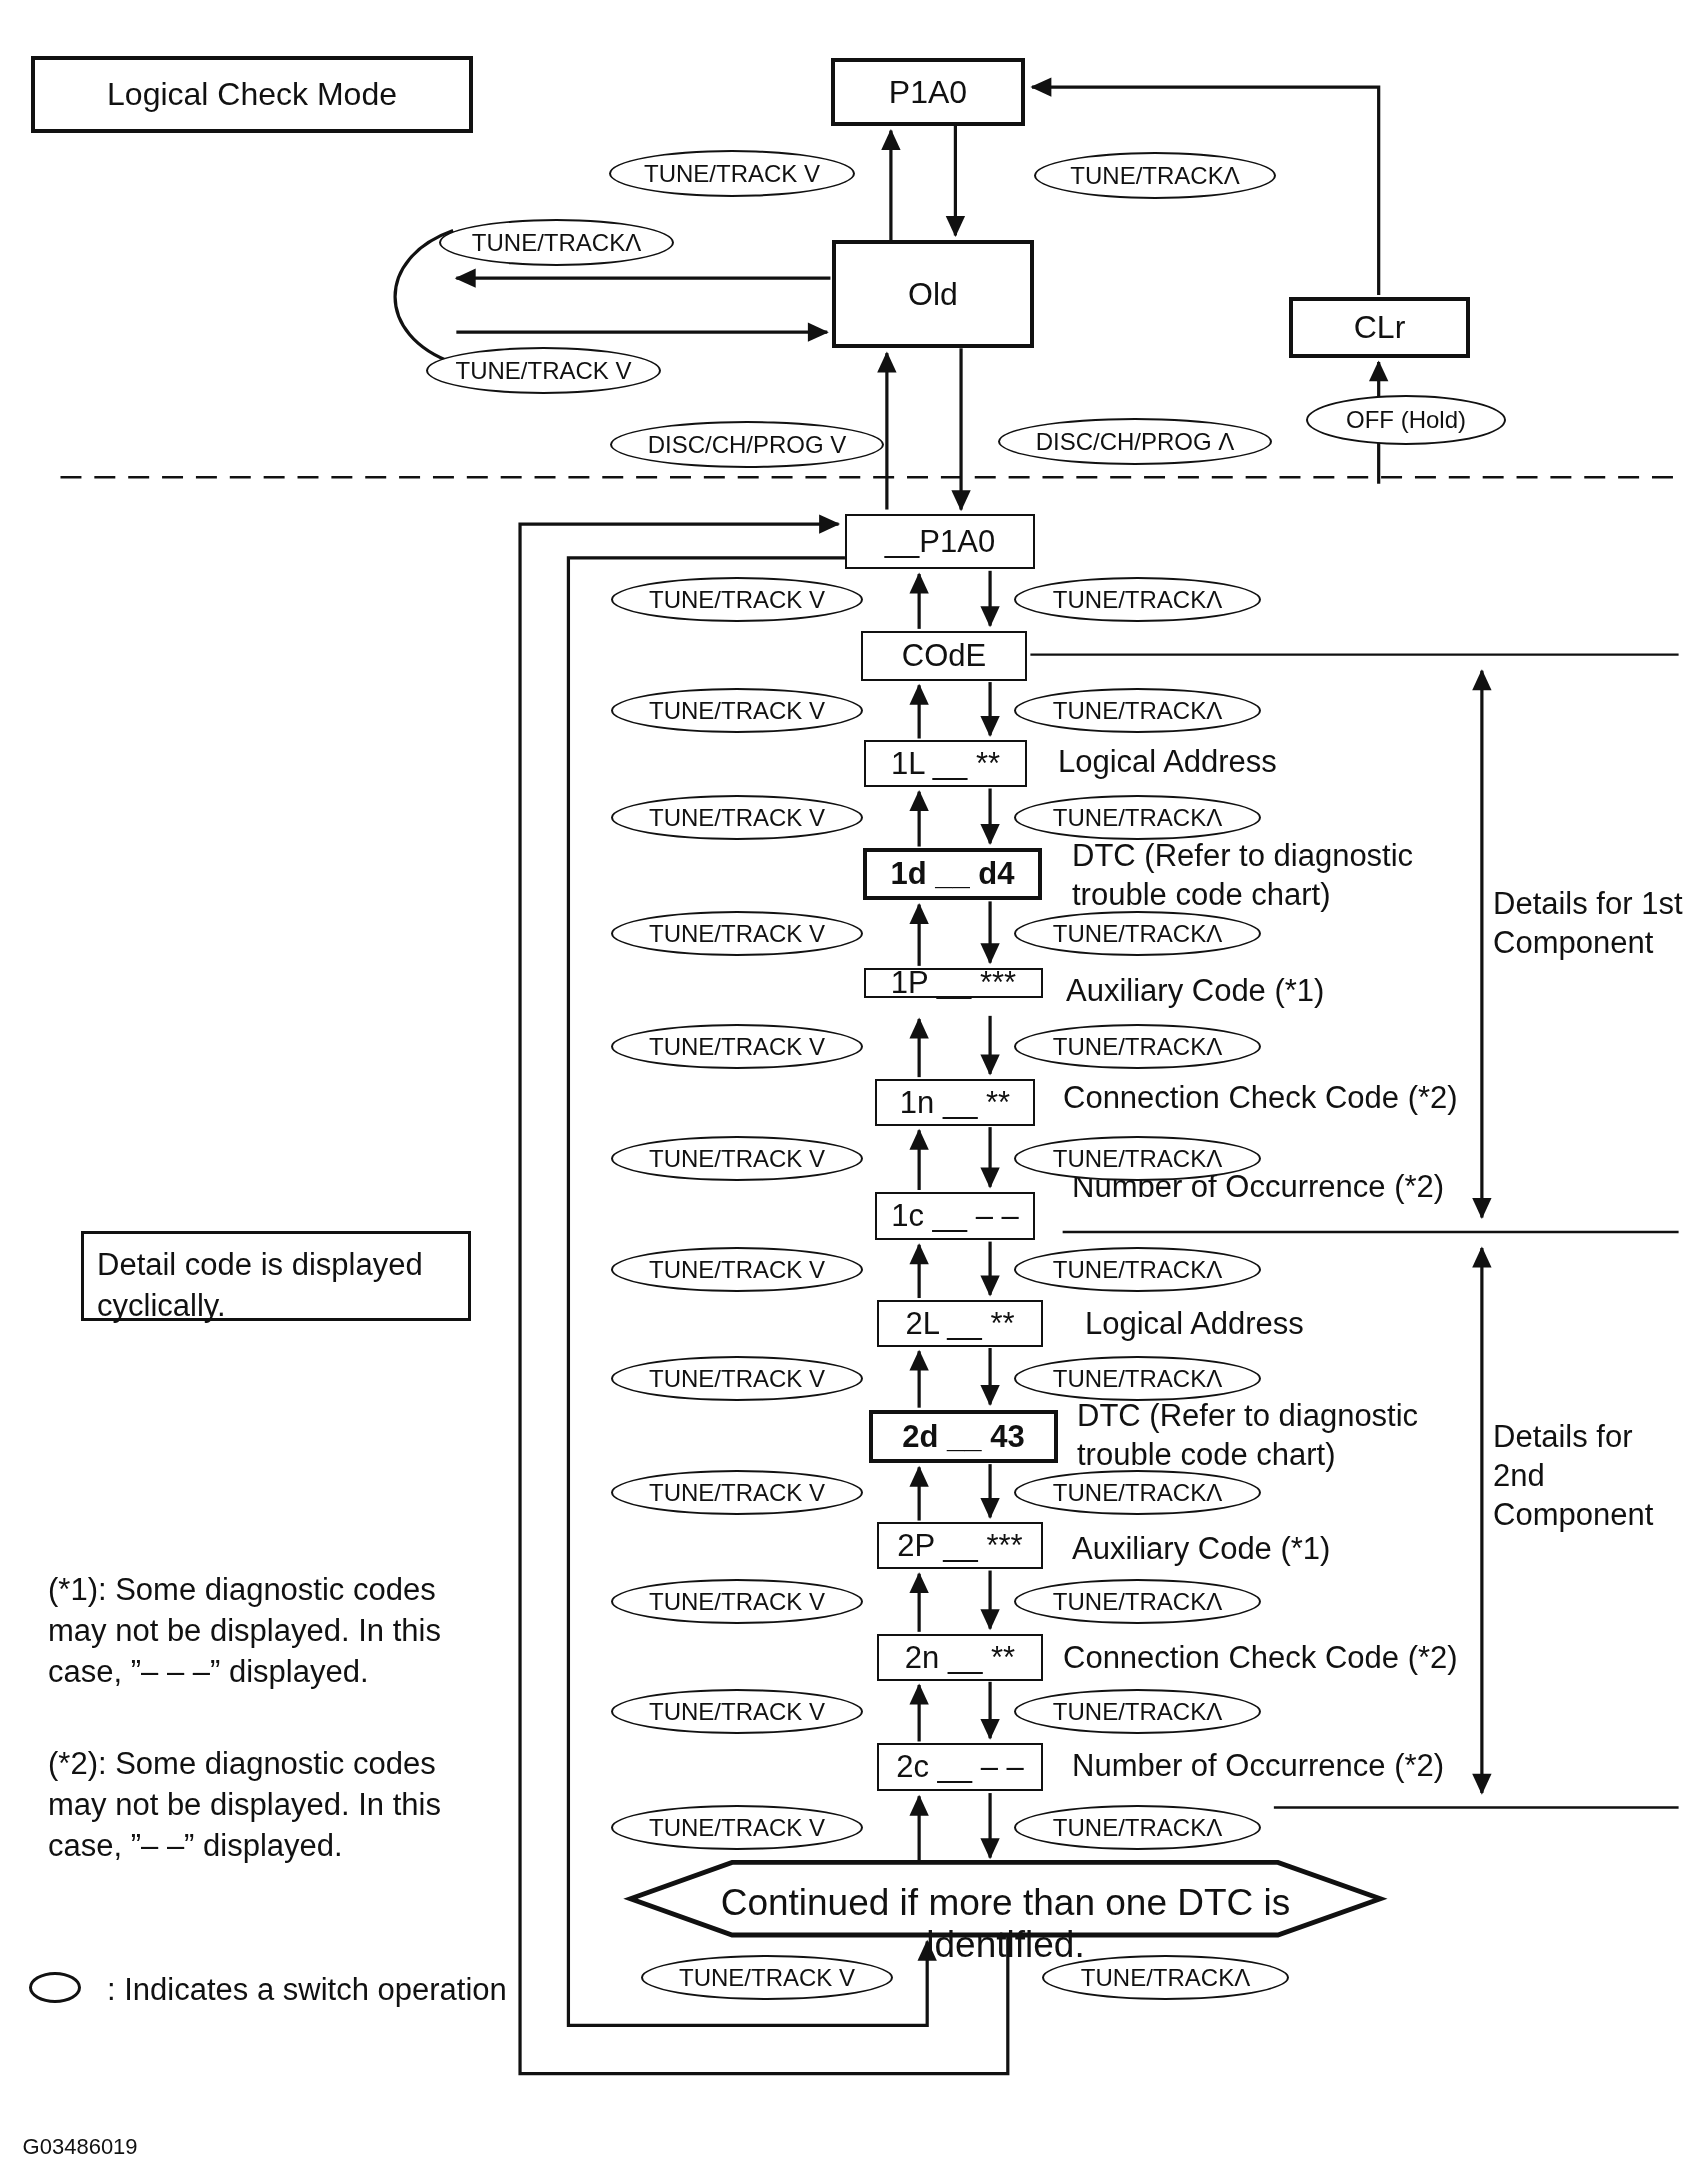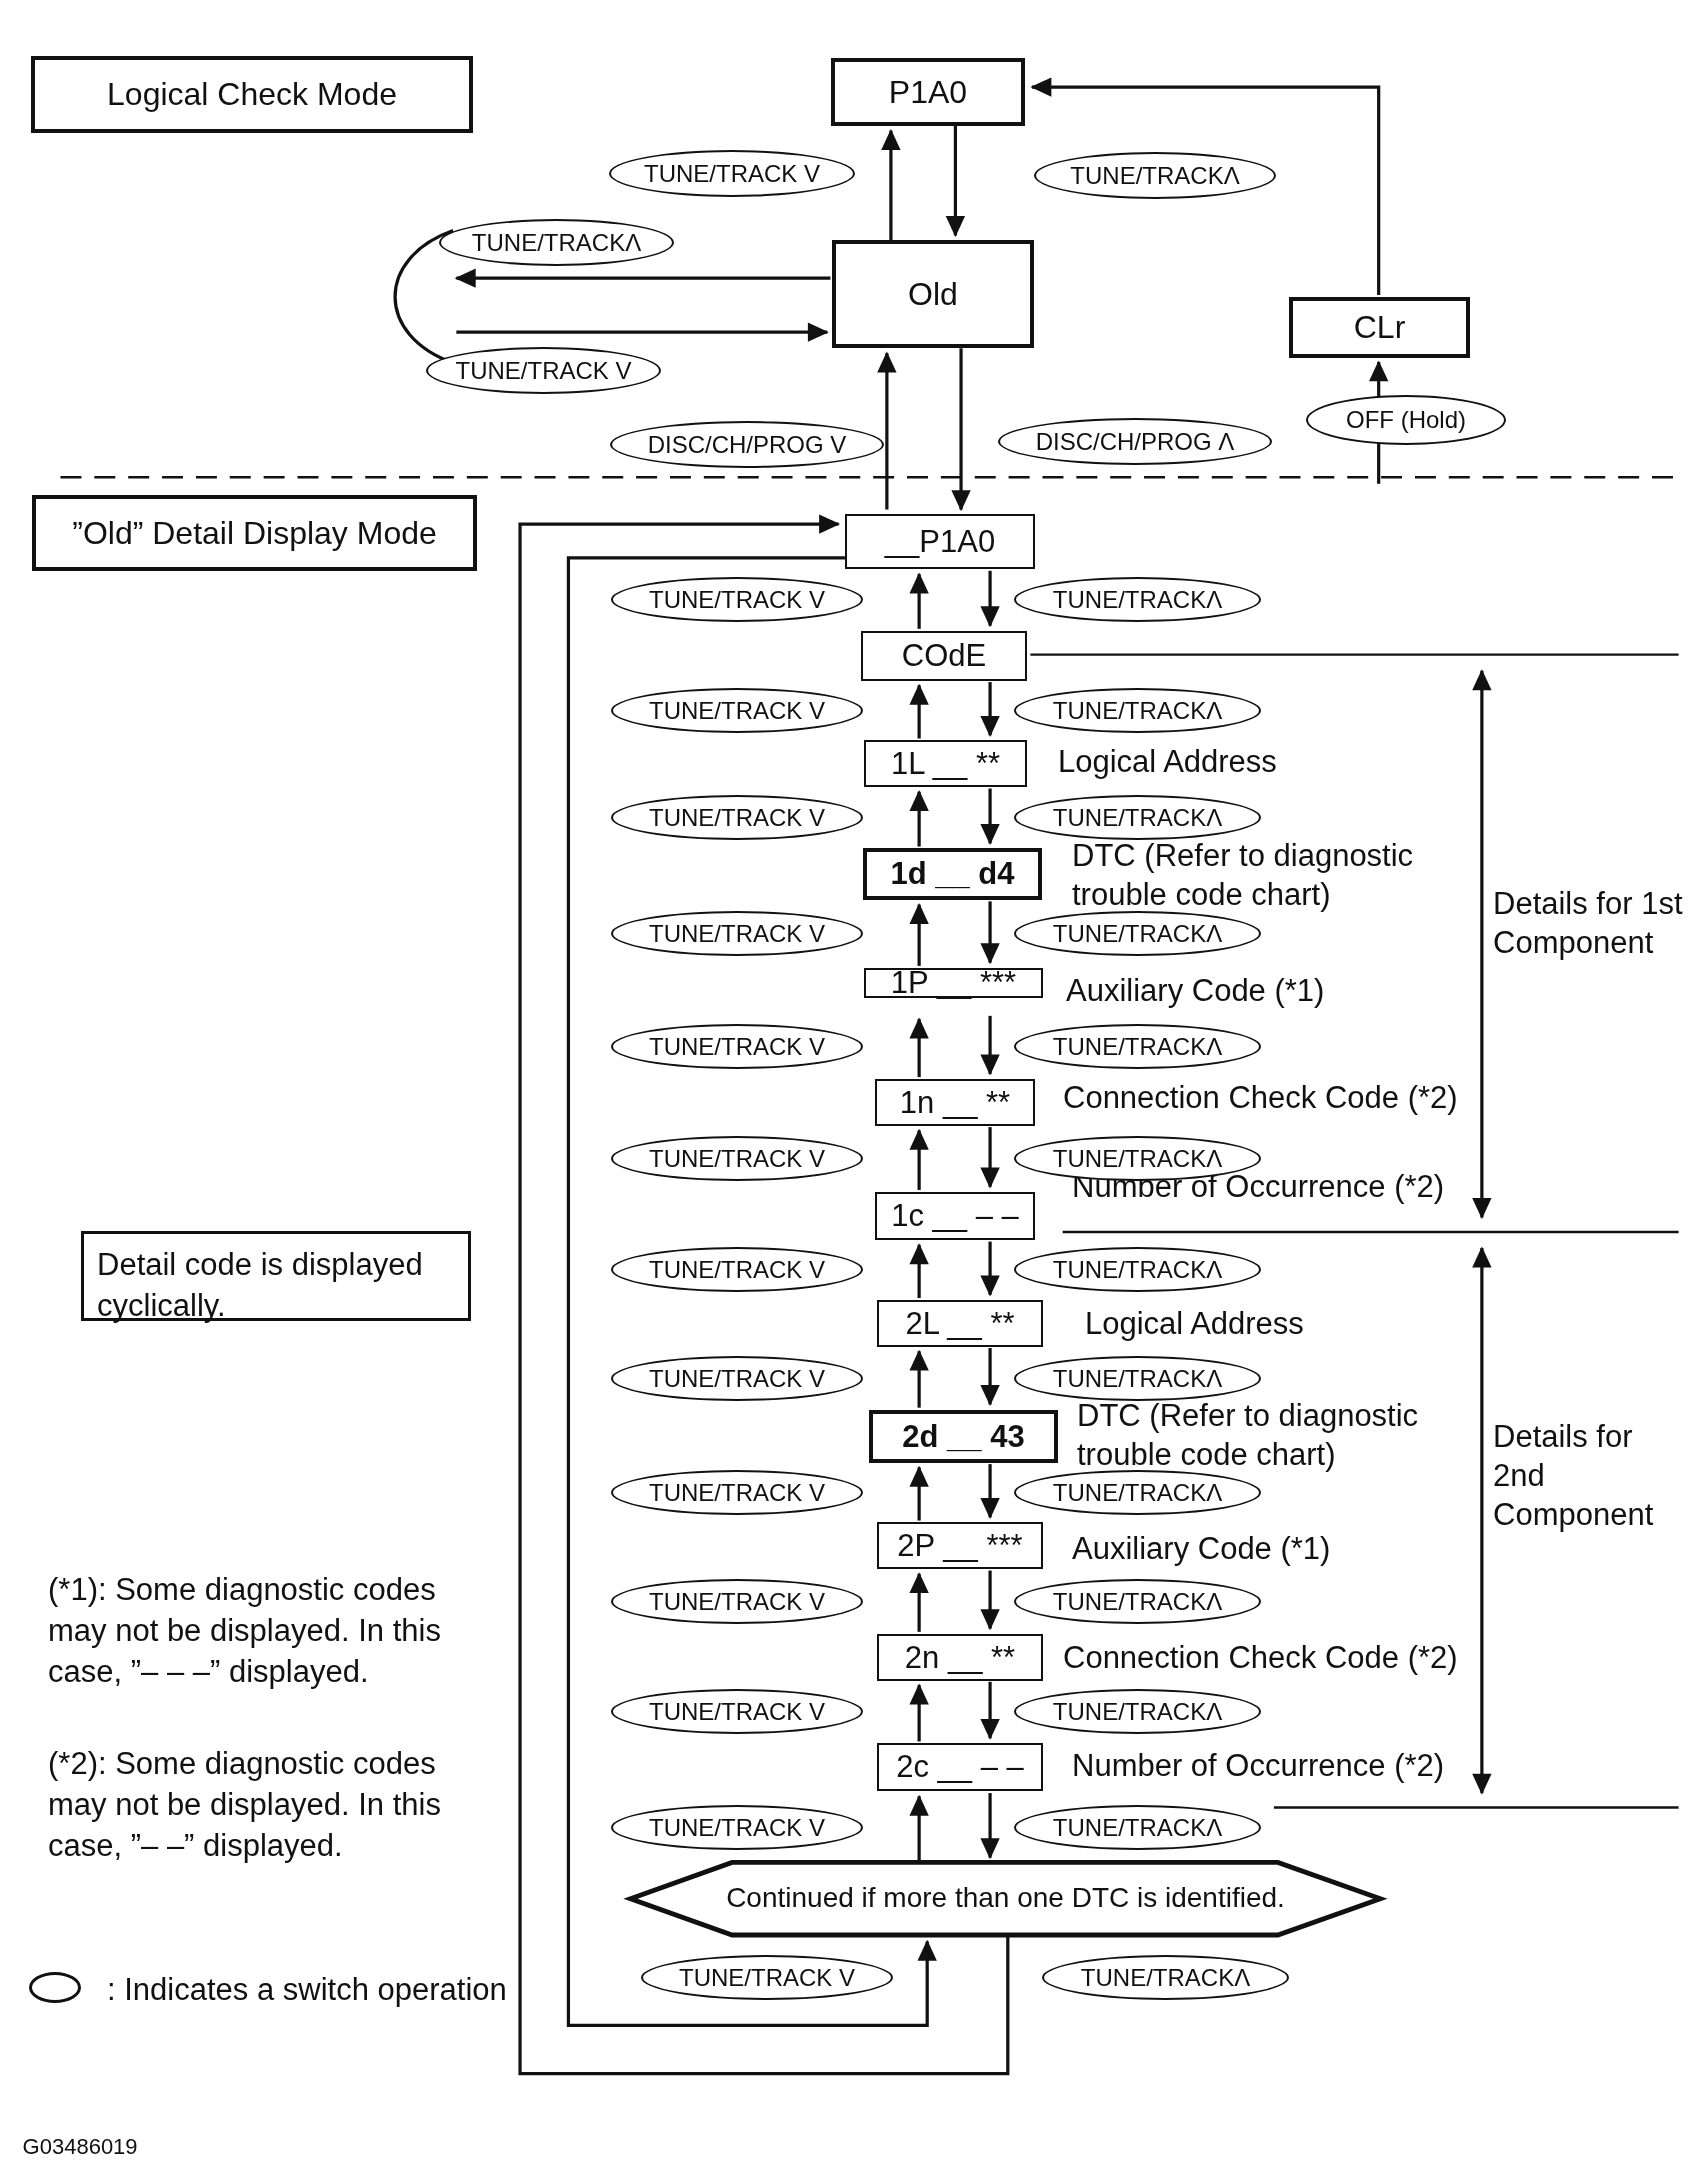--- a/index.html
+++ b/index.html
@@ -27,21 +27,21 @@
     display:flex;align-items:center;justify-content:center;
     font-size:24px;white-space:nowrap;box-sizing:border-box;
   }
   .desc{position:absolute;z-index:2;font-size:31px;white-space:pre-line;line-height:1.25;}
   .note{position:absolute;z-index:2;font-size:31px;white-space:pre-line;line-height:1.33;}
   .notebox{
     position:absolute;z-index:2;background:#fff;border:3.2px solid #111;
     font-size:31px;white-space:pre-line;line-height:1.3;
     padding:11.3px 0 0 13px;box-sizing:border-box;
   }
-  .hexlabel{position:absolute;z-index:2;font-size:28px;text-align:center;}
+  .hexlabel{position:absolute;z-index:2;font-size:37px;text-align:center;}
   .figcode{position:absolute;z-index:2;font-size:22px;}
 </style>
 </head>
 <body>
 
 <div id="canvas">
 
   <svg class="layer" width="1702" height="2172" viewBox="0 0 2111 2694">
     <defs>
       <marker id="ah" markerUnits="userSpaceOnUse" markerWidth="34" markerHeight="28" refX="25" refY="13" orient="auto-start-reverse">
@@ -124,21 +124,20 @@
   <div class="box thick" style="left:1289px;top:297px;width:181px;height:61px;">CLr</div>
 
   <div class="oval" style="left:609px;top:150px;width:246px;height:47px;">TUNE/TRACK V</div>
   <div class="oval" style="left:1034px;top:152px;width:242px;height:47px;">TUNE/TRACKΛ</div>
   <div class="oval" style="left:439px;top:219px;width:235px;height:47px;">TUNE/TRACKΛ</div>
   <div class="oval" style="left:426px;top:347px;width:235px;height:47px;">TUNE/TRACK V</div>
   <div class="oval" style="left:610px;top:421px;width:274px;height:47px;">DISC/CH/PROG V</div>
   <div class="oval" style="left:998px;top:418px;width:274px;height:47px;">DISC/CH/PROG Λ</div>
   <div class="oval" style="left:1306px;top:395px;width:200px;height:50px;">OFF (Hold)</div>
 
-  <div class="box heavy" style="left:32px;top:495px;width:445px;height:76px;">”Old” Detail Display Mode</div>
 
   <div class="box" style="left:845px;top:514px;width:190px;height:55px;">__P1A0</div>
   <div class="box" style="left:861px;top:631px;width:166px;height:50px;">COdE</div>
   <div class="box" style="left:864px;top:740px;width:163px;height:47px;">1L __ **</div>
   <div class="box bold" style="left:863px;top:848px;width:179px;height:52px;">1d __ d4</div>
   <div class="box" style="left:864px;top:968px;width:179px;height:30px;">1P __ ***</div>
   <div class="box" style="left:875px;top:1079px;width:160px;height:47px;">1n __ **</div>
   <div class="box" style="left:875px;top:1192px;width:160px;height:48px;">1c __ – –</div>
   <div class="box" style="left:877px;top:1300px;width:166px;height:47px;">2L __ **</div>
   <div class="box bold" style="left:869px;top:1410px;width:189px;height:53px;">2d __ 43</div>

